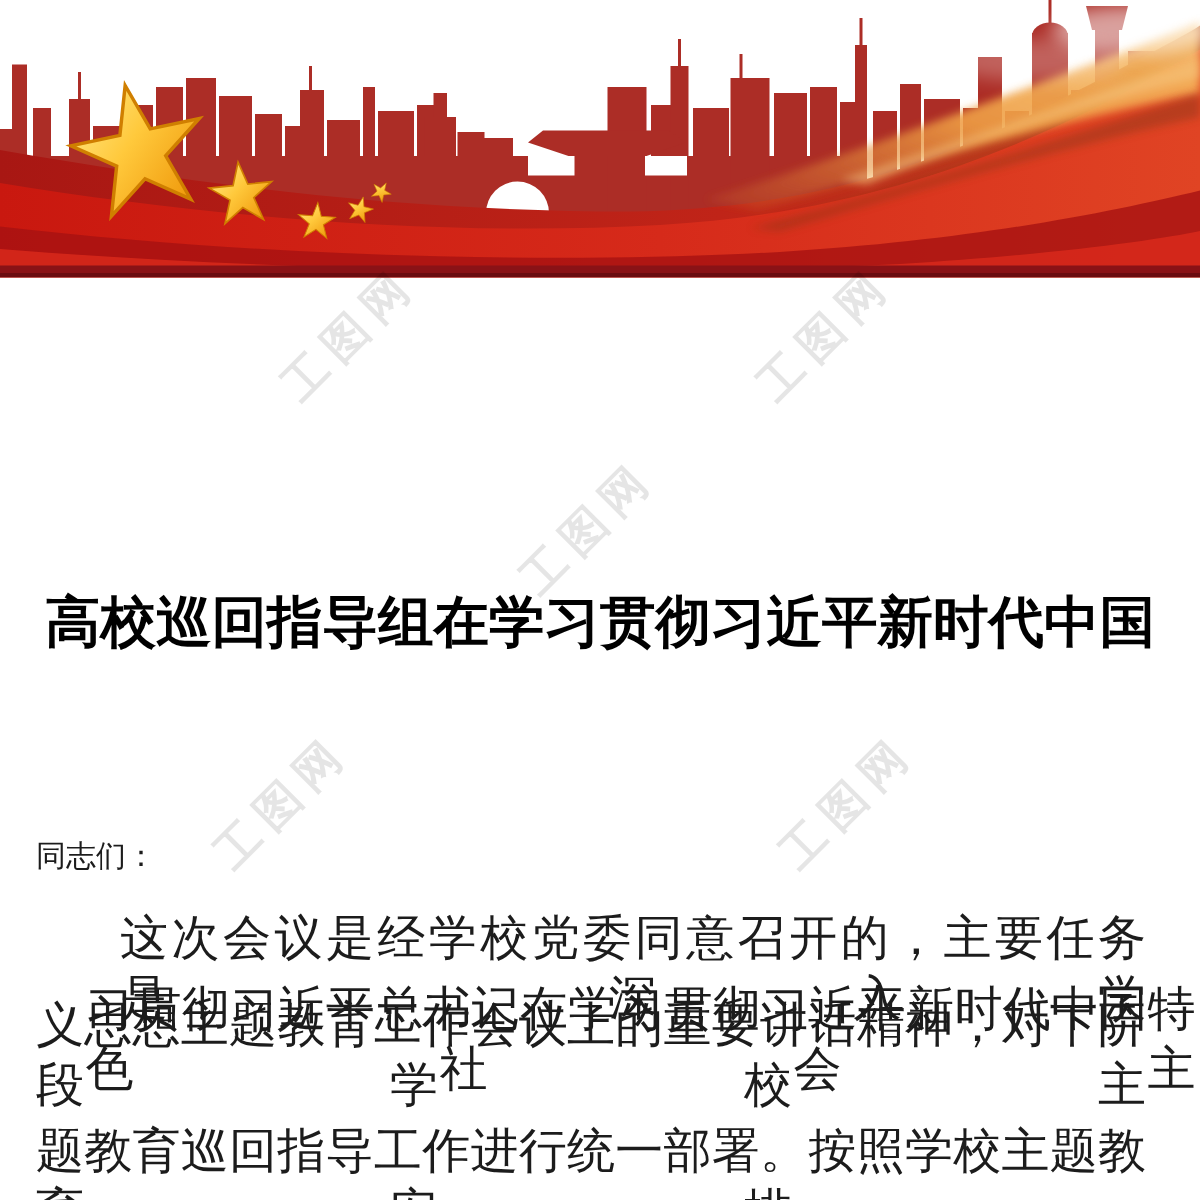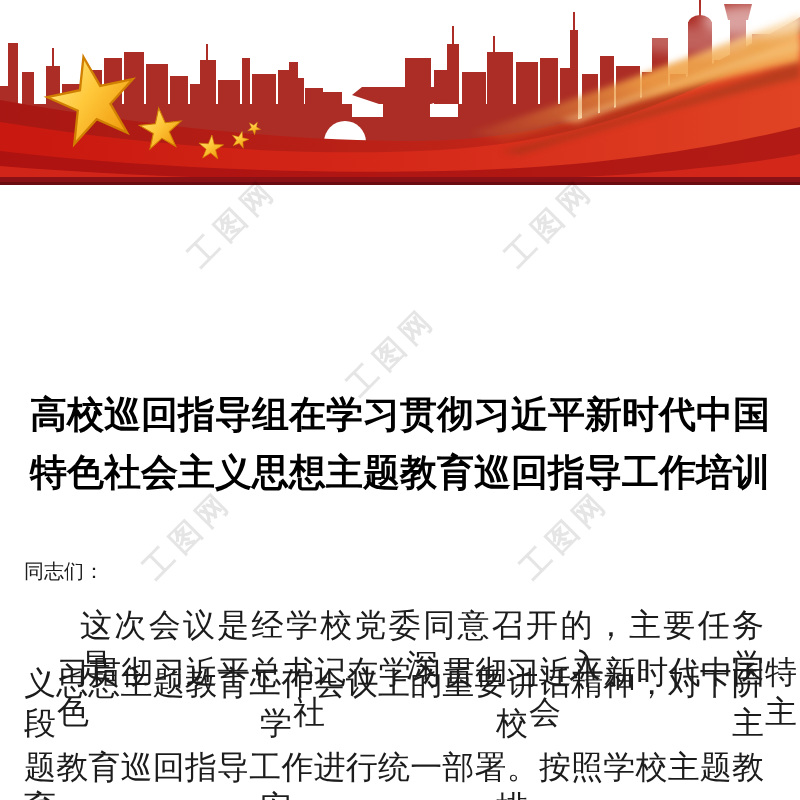--- a/index.html
+++ b/index.html
@@ -161,21 +161,20 @@
         <path transform="translate(161,130) rotate(-6) scale(22)" d="M0,-1 L0.2246,-0.309 L0.9511,-0.309 L0.3633,0.118 L0.5878,0.809 L0,0.382 L-0.5878,0.809 L-0.3633,0.118 L-0.9511,-0.309 L-0.2246,-0.309 Z"></path>
         <path transform="translate(211,148) rotate(4) scale(13)" d="M0,-1 L0.2246,-0.309 L0.9511,-0.309 L0.3633,0.118 L0.5878,0.809 L0,0.382 L-0.5878,0.809 L-0.3633,0.118 L-0.9511,-0.309 L-0.2246,-0.309 Z"></path>
         <path transform="translate(240,140) rotate(14) scale(9)" d="M0,-1 L0.2246,-0.309 L0.9511,-0.309 L0.3633,0.118 L0.5878,0.809 L0,0.382 L-0.5878,0.809 L-0.3633,0.118 L-0.9511,-0.309 L-0.2246,-0.309 Z"></path>
         <path transform="translate(254,128) rotate(30) scale(7)" d="M0,-1 L0.2246,-0.309 L0.9511,-0.309 L0.3633,0.118 L0.5878,0.809 L0,0.382 L-0.5878,0.809 L-0.3633,0.118 L-0.9511,-0.309 L-0.2246,-0.309 Z"></path>
       </g>
     </svg>
   </div>
 
   <div class="title-block">
       <div class="title-line">高校巡回指导组在学习贯彻习近平新时代中国</div>
-      <div class="title-line">特色社会主义思想主题教育巡回指导工作培训</div>
     </div>
 
   <div class="salutation">同志们：</div>
 
   <div id="body-paragraph">
       <div class="body-line indent" style="top: 605px;">这次会议是经学校党委同意召开的，主要任务是，深入学</div>
       <div class="body-line" style="top: 652px; margin-left: 33px;">习贯彻习近平总书记在学习贯彻习近平新时代中国特色社会主</div>
       <div class="body-line" style="top: 663px;">义思想主题教育工作会议上的重要讲话精神，对下阶段学校主</div>
       <div class="body-line" style="top: 747px;">题教育巡回指导工作进行统一部署。按照学校主题教育安排，</div>
     </div>

